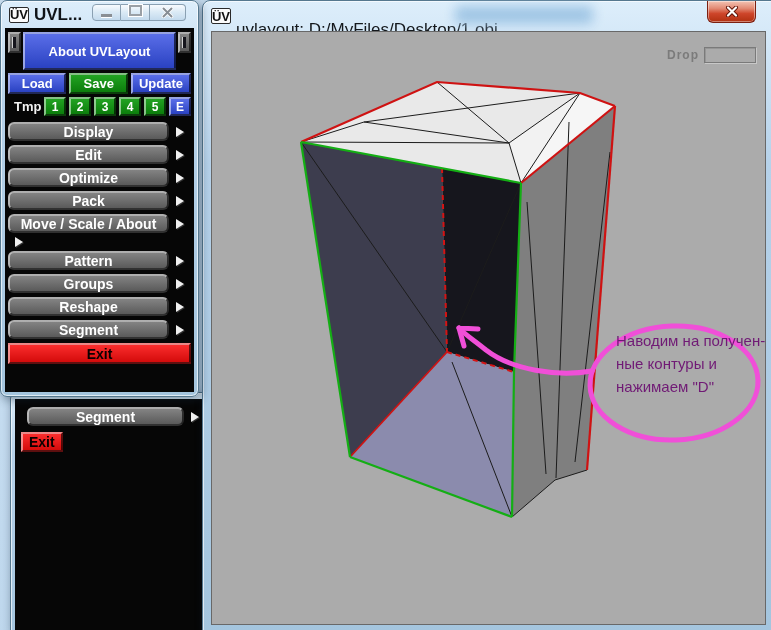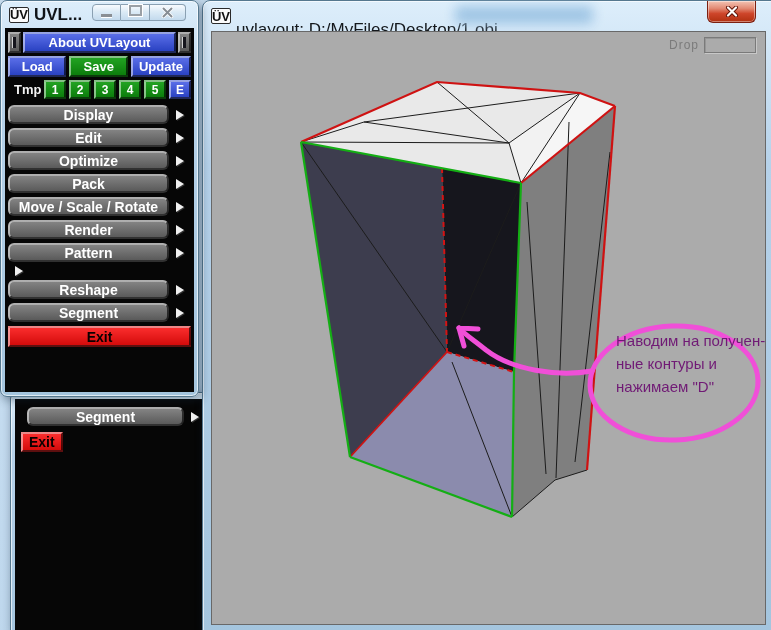--- a/index.html
+++ b/index.html
@@ -38,21 +38,21 @@
            box-sizing:border-box; display:flex; align-items:center; justify-content:center;
            font-weight:bold; color:#fff; cursor:default; }
   .b-gray  { background:linear-gradient(#838383,#5a5a5a); }
   .b-blue  { background:linear-gradient(#5a6ee8,#2a42c2); }
   .b-green { background:linear-gradient(#22a322,#0c7d0c); }
   .b-red   { background:linear-gradient(#fa2d2d,#d40b0b); color:#0a0000; }
 
   .row { display:flex; margin-bottom:3px; }
   .sidebtn { width:13px; height:21px; margin-right:2px; }
   .slot { width:3px; height:11px; background:#15151c; box-shadow:-1px 0 0 #cfcfcf; }
-  .about { flex:1; height:21px; font-size:13px; margin-right:2px; }
+  .about { flex:1; height:38px; font-size:13px; margin-right:2px; }
   .fbtn { flex:1; height:21px; font-size:13px; }
   .fbtn + .fbtn { margin-left:3px; }
   .tmp-row { display:flex; align-items:center; margin-bottom:6px; }
   .tmp-label { color:#f2f2f2; font-size:13px; font-weight:bold; width:36px; padding-left:6px; box-sizing:border-box; }
   .tmpbtn { width:22px; height:19px; font-size:12px; margin-right:3px; }
 
   .mrow { display:flex; align-items:center; margin-bottom:4px; }
   .mbtn { flex:1; height:19px; font-size:14px;border-radius:6px; }
   .arr-box { width:22px; display:flex; justify-content:center; }
   .tri { width:0; height:0; border-left:8px solid #f0f0f0; border-top:5px solid transparent;
@@ -73,21 +73,21 @@
   .blur-smudge { position:absolute; left:252px; top:5px; width:138px; height:18px;
                  background:#9dc4e4; filter:blur(6px); opacity:.95; border-radius:4px; }
   .close-main { position:absolute; right:16px; top:0; width:47px; height:21px;
                 background:linear-gradient(#f3c4b4 0%,#e28a74 35%,#ce452a 60%,#b03010 100%);
                 border:1px solid #7c1f10; border-top:none; border-radius:0 0 6px 6px;
                 box-shadow:inset 0 0 0 1px rgba(255,255,255,.4);
                 display:flex; align-items:center; justify-content:center; }
   .viewport { position:absolute; left:8px; top:30px; width:553px; height:592px;
               background:#ababab; border:1px solid #686868; box-sizing:content-box; }
   .model-svg { position:absolute; left:0; top:0; }
-  .drop-wrap { position:absolute; top:5px; right:9px; display:flex; align-items:center; gap:5px; }
+  .drop-wrap { position:absolute; top:15px; right:9px; display:flex; align-items:center; gap:5px;font-weight:bold; }
   .drop-label { font-size:12px; color:#7b7b7b; letter-spacing:1px; }
   .drop-box { width:50px; height:14px; border:1px solid #7a7a7a;
               box-shadow:inset 1px 1px 0 rgba(0,0,0,.12), 1px 1px 0 rgba(255,255,255,.35); }
   .annot-text { position:absolute; left:404px; top:297px; width:164px;
                 font-size:15px; line-height:23px; color:#701a75; }
 </style>
 </head>
 <body>
 
 <div class="screen">
@@ -253,38 +253,38 @@
             <span class="tri"></span>
           </span>
         </div>
       <div class="mrow">
           <button class="bevel b-gray mbtn">Pack</button>
           <span class="arr-box">
             <span class="tri"></span>
           </span>
         </div>
       <div class="mrow">
-          <button class="bevel b-gray mbtn">Move / Scale / Rotate</button>
-          <span class="arr-box">
-            <span class="tri"></span>
-          </span>
-        </div>
-      <div class="mrow">
-          <button class="bevel b-gray mbtn">Render</button>
+          <button class="bevel b-gray mbtn">Move / Scale / About</button>
+          <span class="arr-box">
+            <span class="tri"></span>
+          </span>
+        </div>
+      <div class="mrow">
           <span class="arr-box">
             <span class="tri"></span>
           </span>
         </div>
       <div class="mrow">
           <button class="bevel b-gray mbtn">Pattern</button>
           <span class="arr-box">
             <span class="tri"></span>
           </span>
         </div>
       <div class="mrow">
+          <button class="bevel b-gray mbtn">Groups</button>
           <span class="arr-box">
             <span class="tri"></span>
           </span>
         </div>
       <div class="mrow">
           <button class="bevel b-gray mbtn">Reshape</button>
           <span class="arr-box">
             <span class="tri"></span>
           </span>
         </div>

